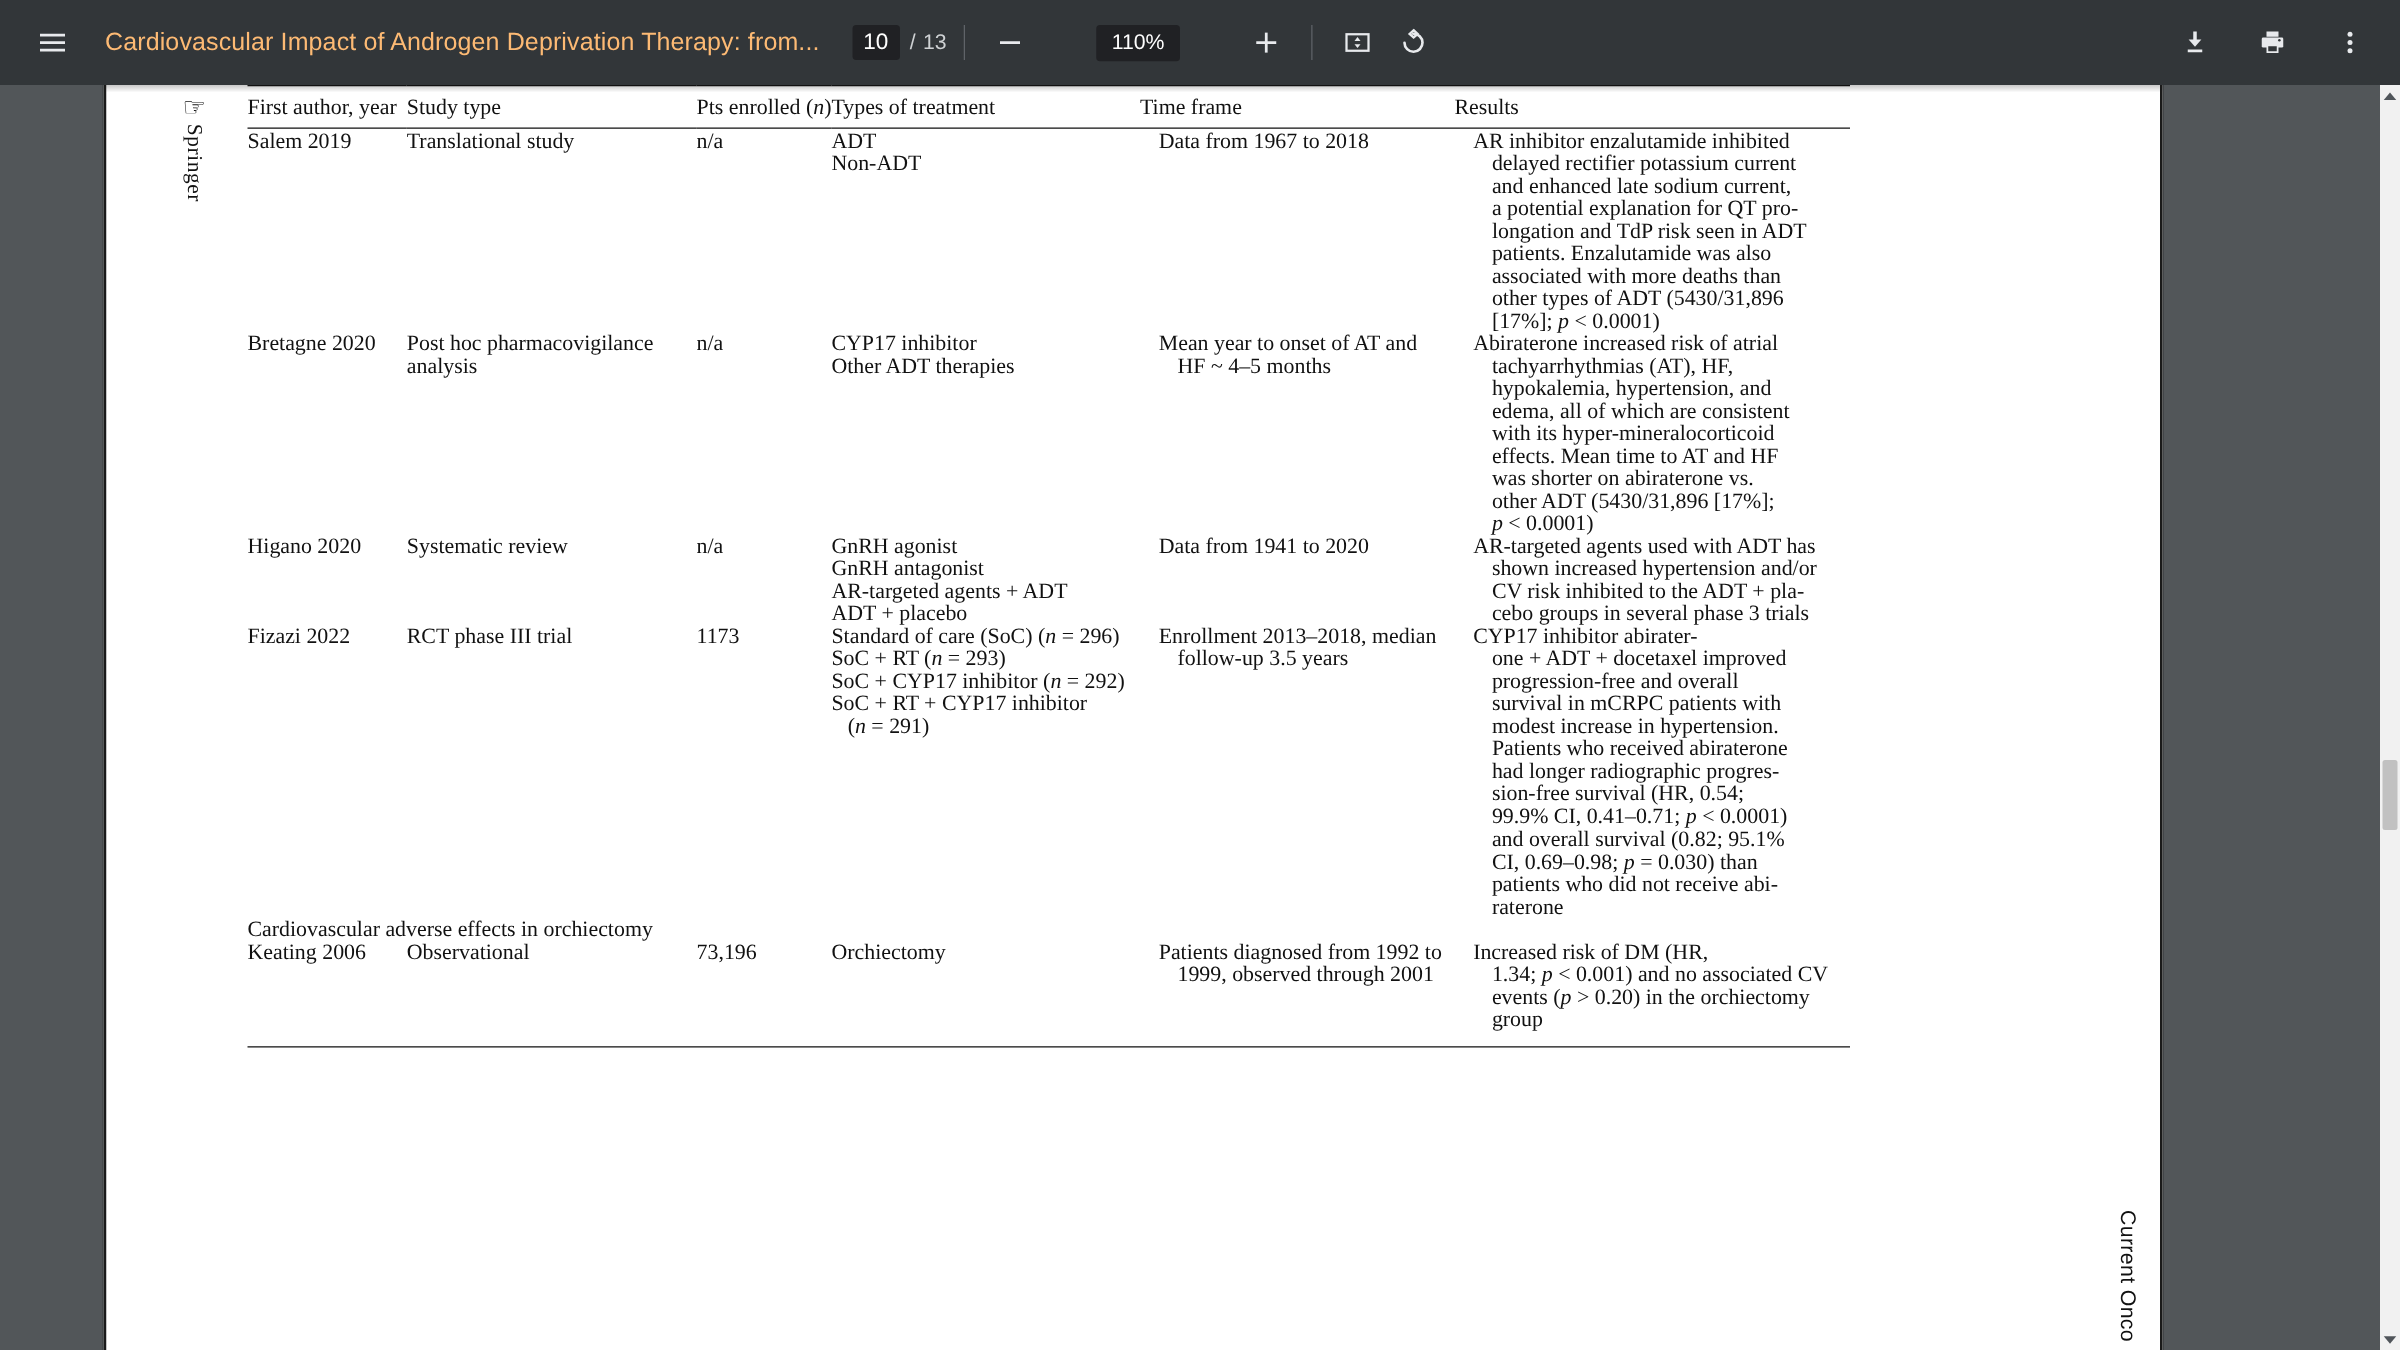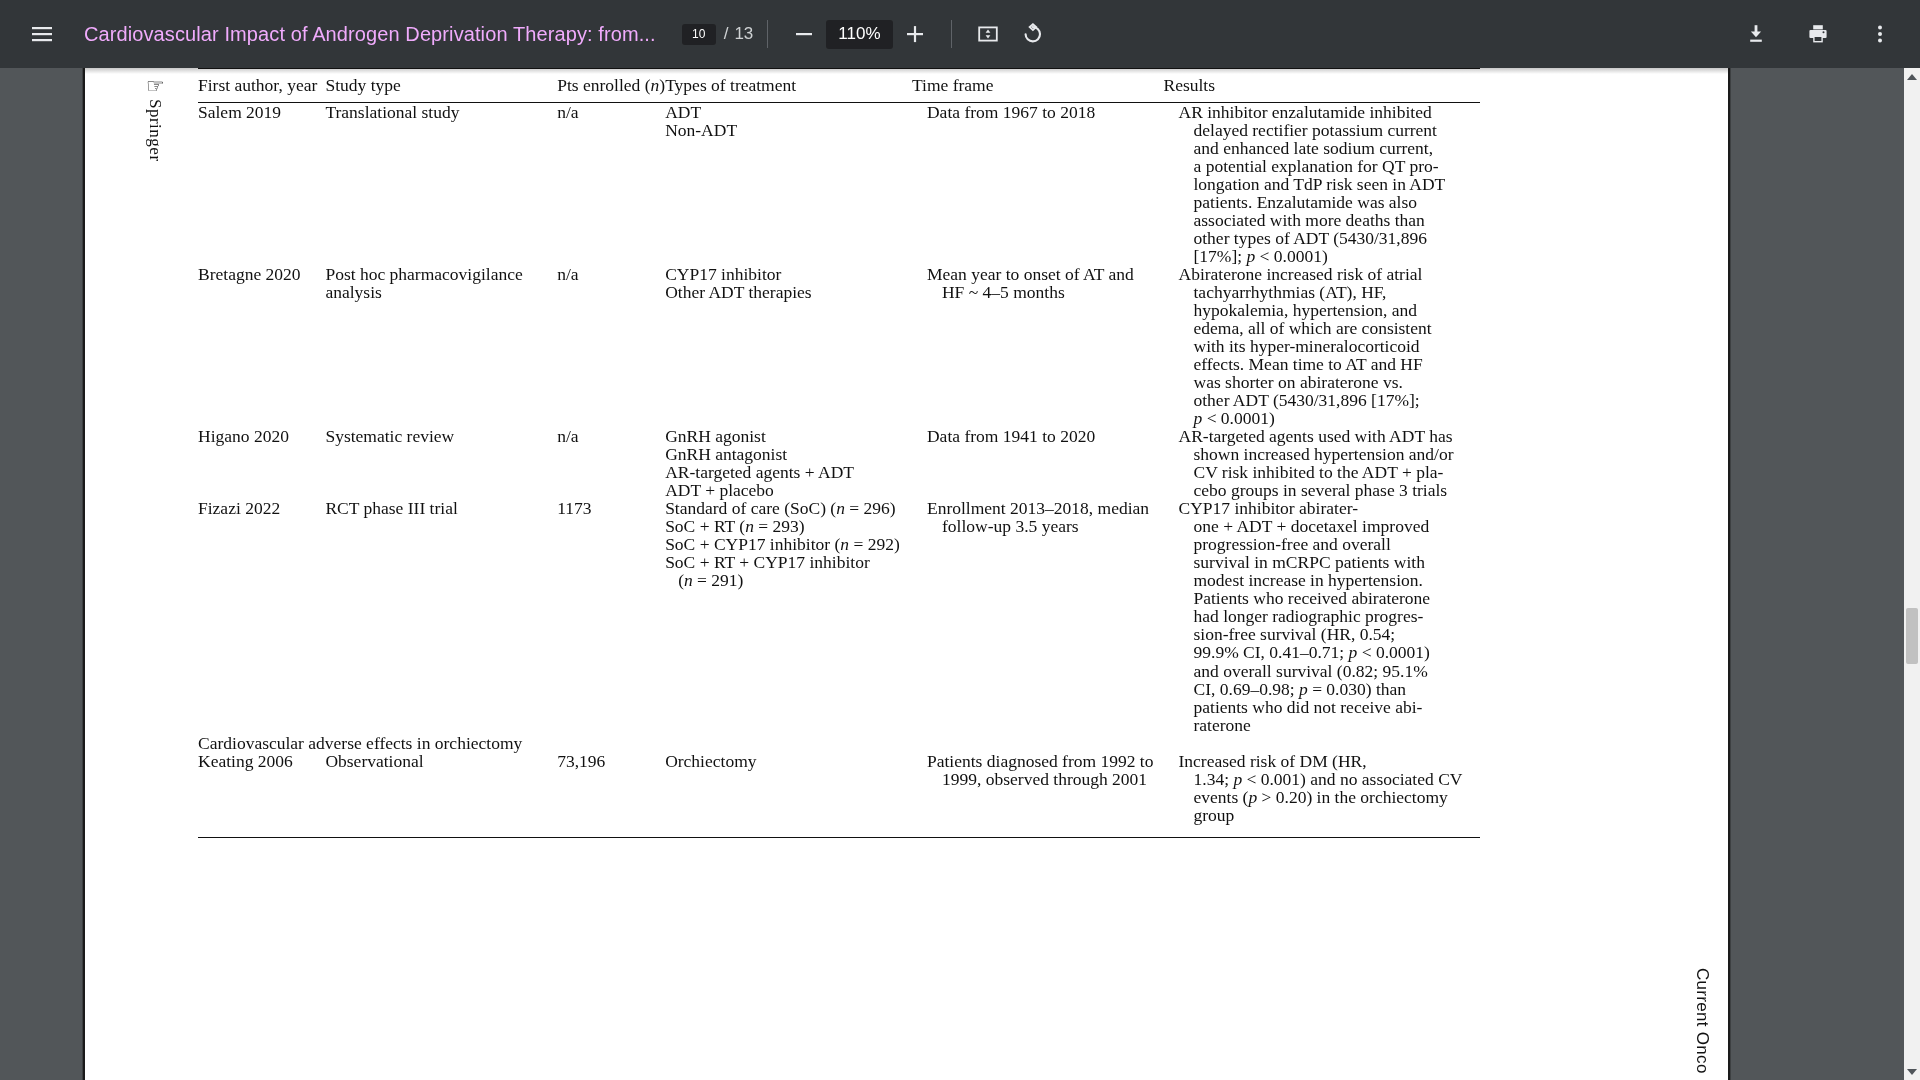--- a/index.html
+++ b/index.html
@@ -23,52 +23,52 @@
     width: 44px; height: 44px;
     display: flex; align-items: center; justify-content: center;
     border-radius: 50%;
     flex: 0 0 auto;
   }
   .tb-btn svg { display: block; }
   #menu-btn { margin-left: 20px; }
   #doc-title {
     font-size: 20px;
     font-weight: 500;
-    color: #f0abfc;
+    color: #fdba74;
     margin-left: 20px;
     white-space: nowrap;
     overflow: hidden;
     max-width: 640px;
     letter-spacing: .1px;
   }
   #page-indicator {
     display: flex; align-items: center;
     margin-left: 26px;
     font-size: 17px;
     color: #e8eaed;
     white-space: nowrap;
   }
   #page-current {
     background: #202124;
     border-radius: 3px;
     padding: 3px 9px 4px;
-    font-size: 12px;
+    font-size: 18px;
     color: #ffffff;
     min-width: 34px;
-    text-align: center;
+    text-align: left;
   }
   #page-total-sep { margin: 0 6px 0 8px; color: #cfd2d4; }
   #page-total { color: #cfd2d4; }
   .tb-divider {
     width: 1px; height: 28px;
     background: #5f6368;
     margin: 0 14px;
     flex: 0 0 auto;
   }
-  #zoom-group { display: flex; align-items: center; }
+  #zoom-group { display: flex; align-items: center; gap: 47px; }
   #zoom-value {
     background: #202124;
     border-radius: 3px;
     padding: 4px 12px 5px;
     font-size: 17px;
     color: #ffffff;
     min-width: 62px;
     text-align: center;
   }
   #toolbar-right {

